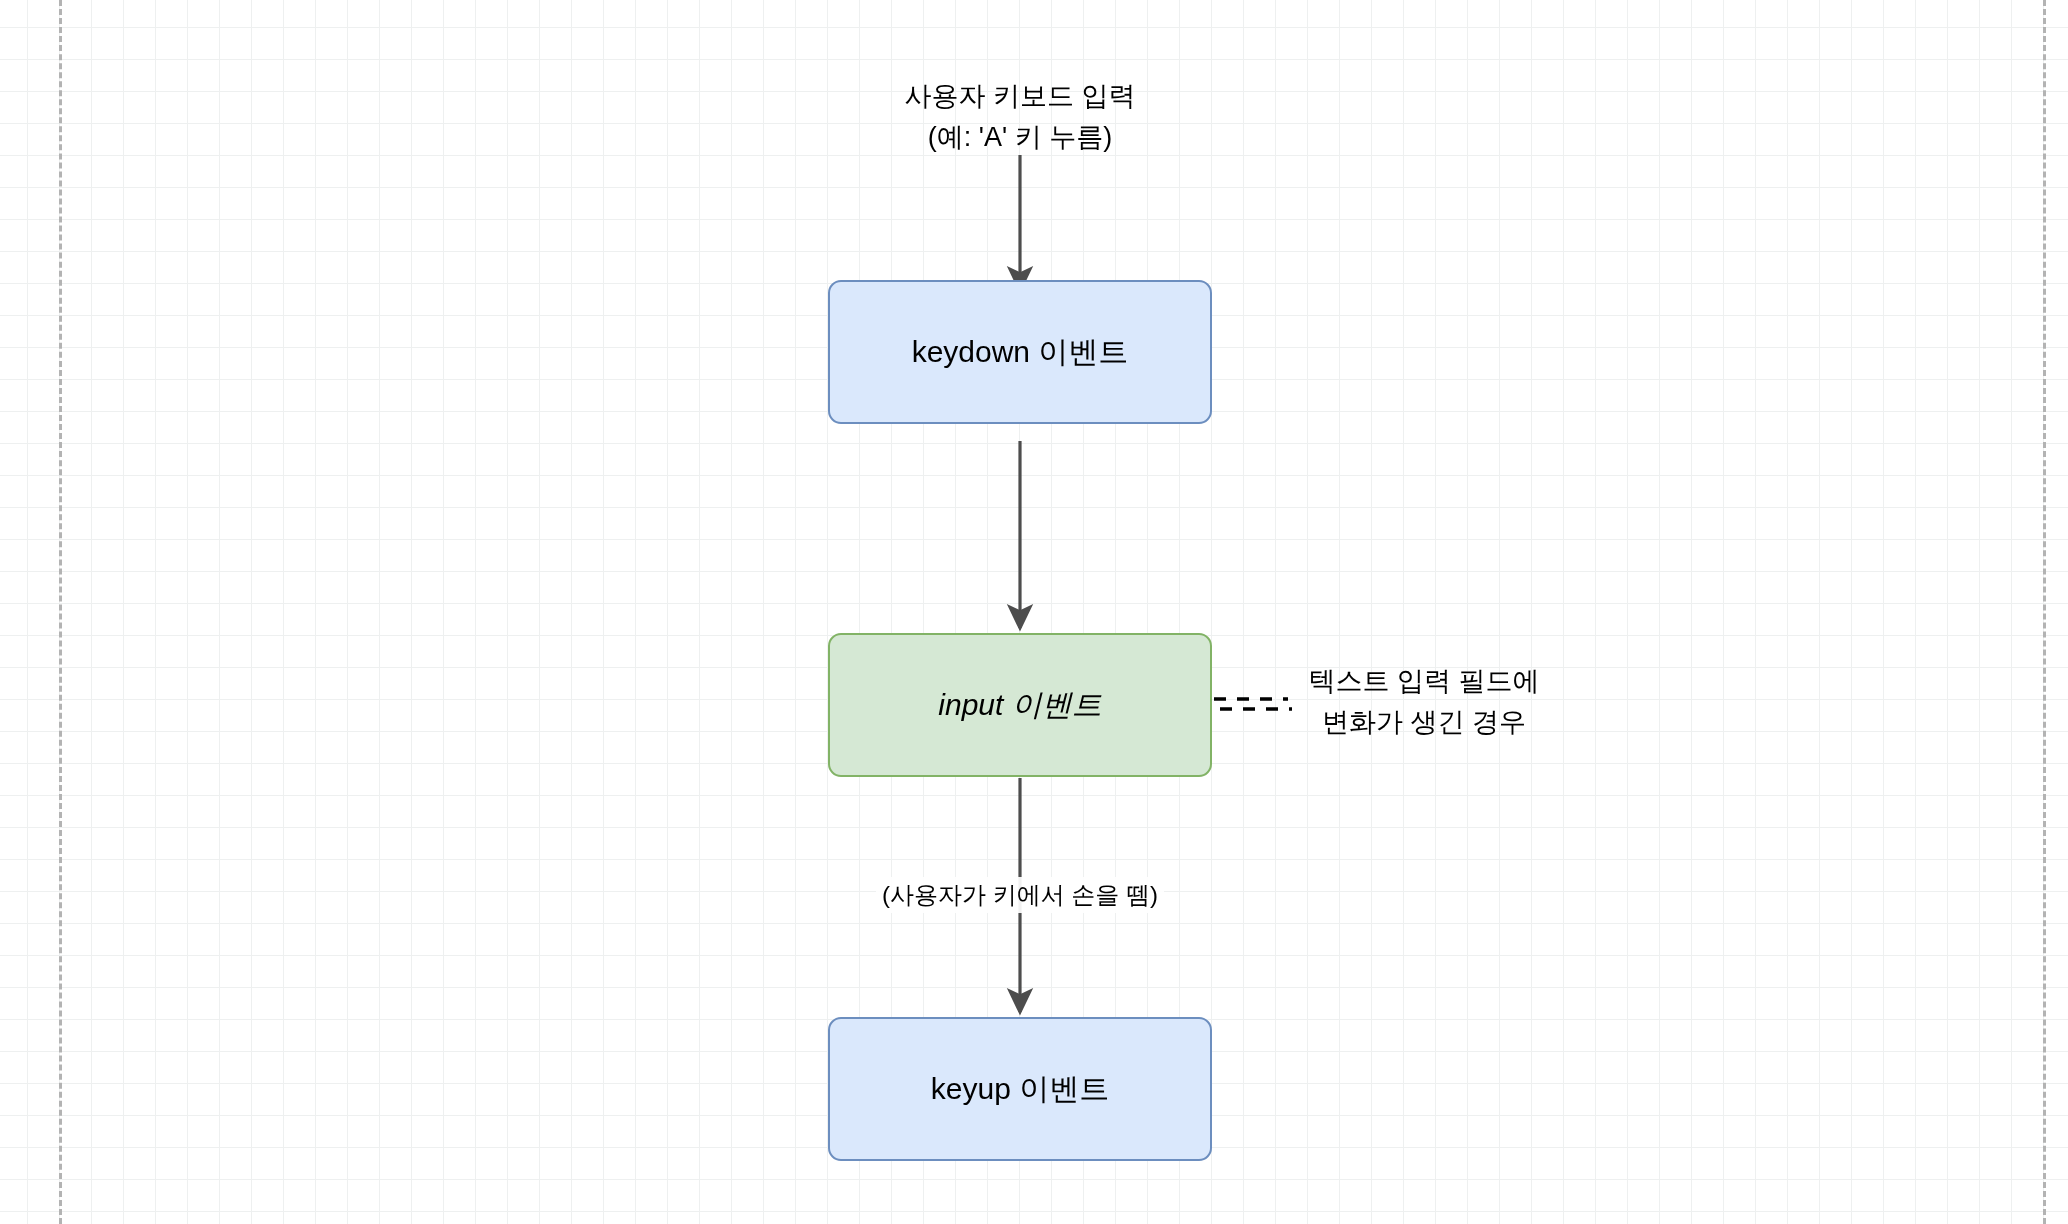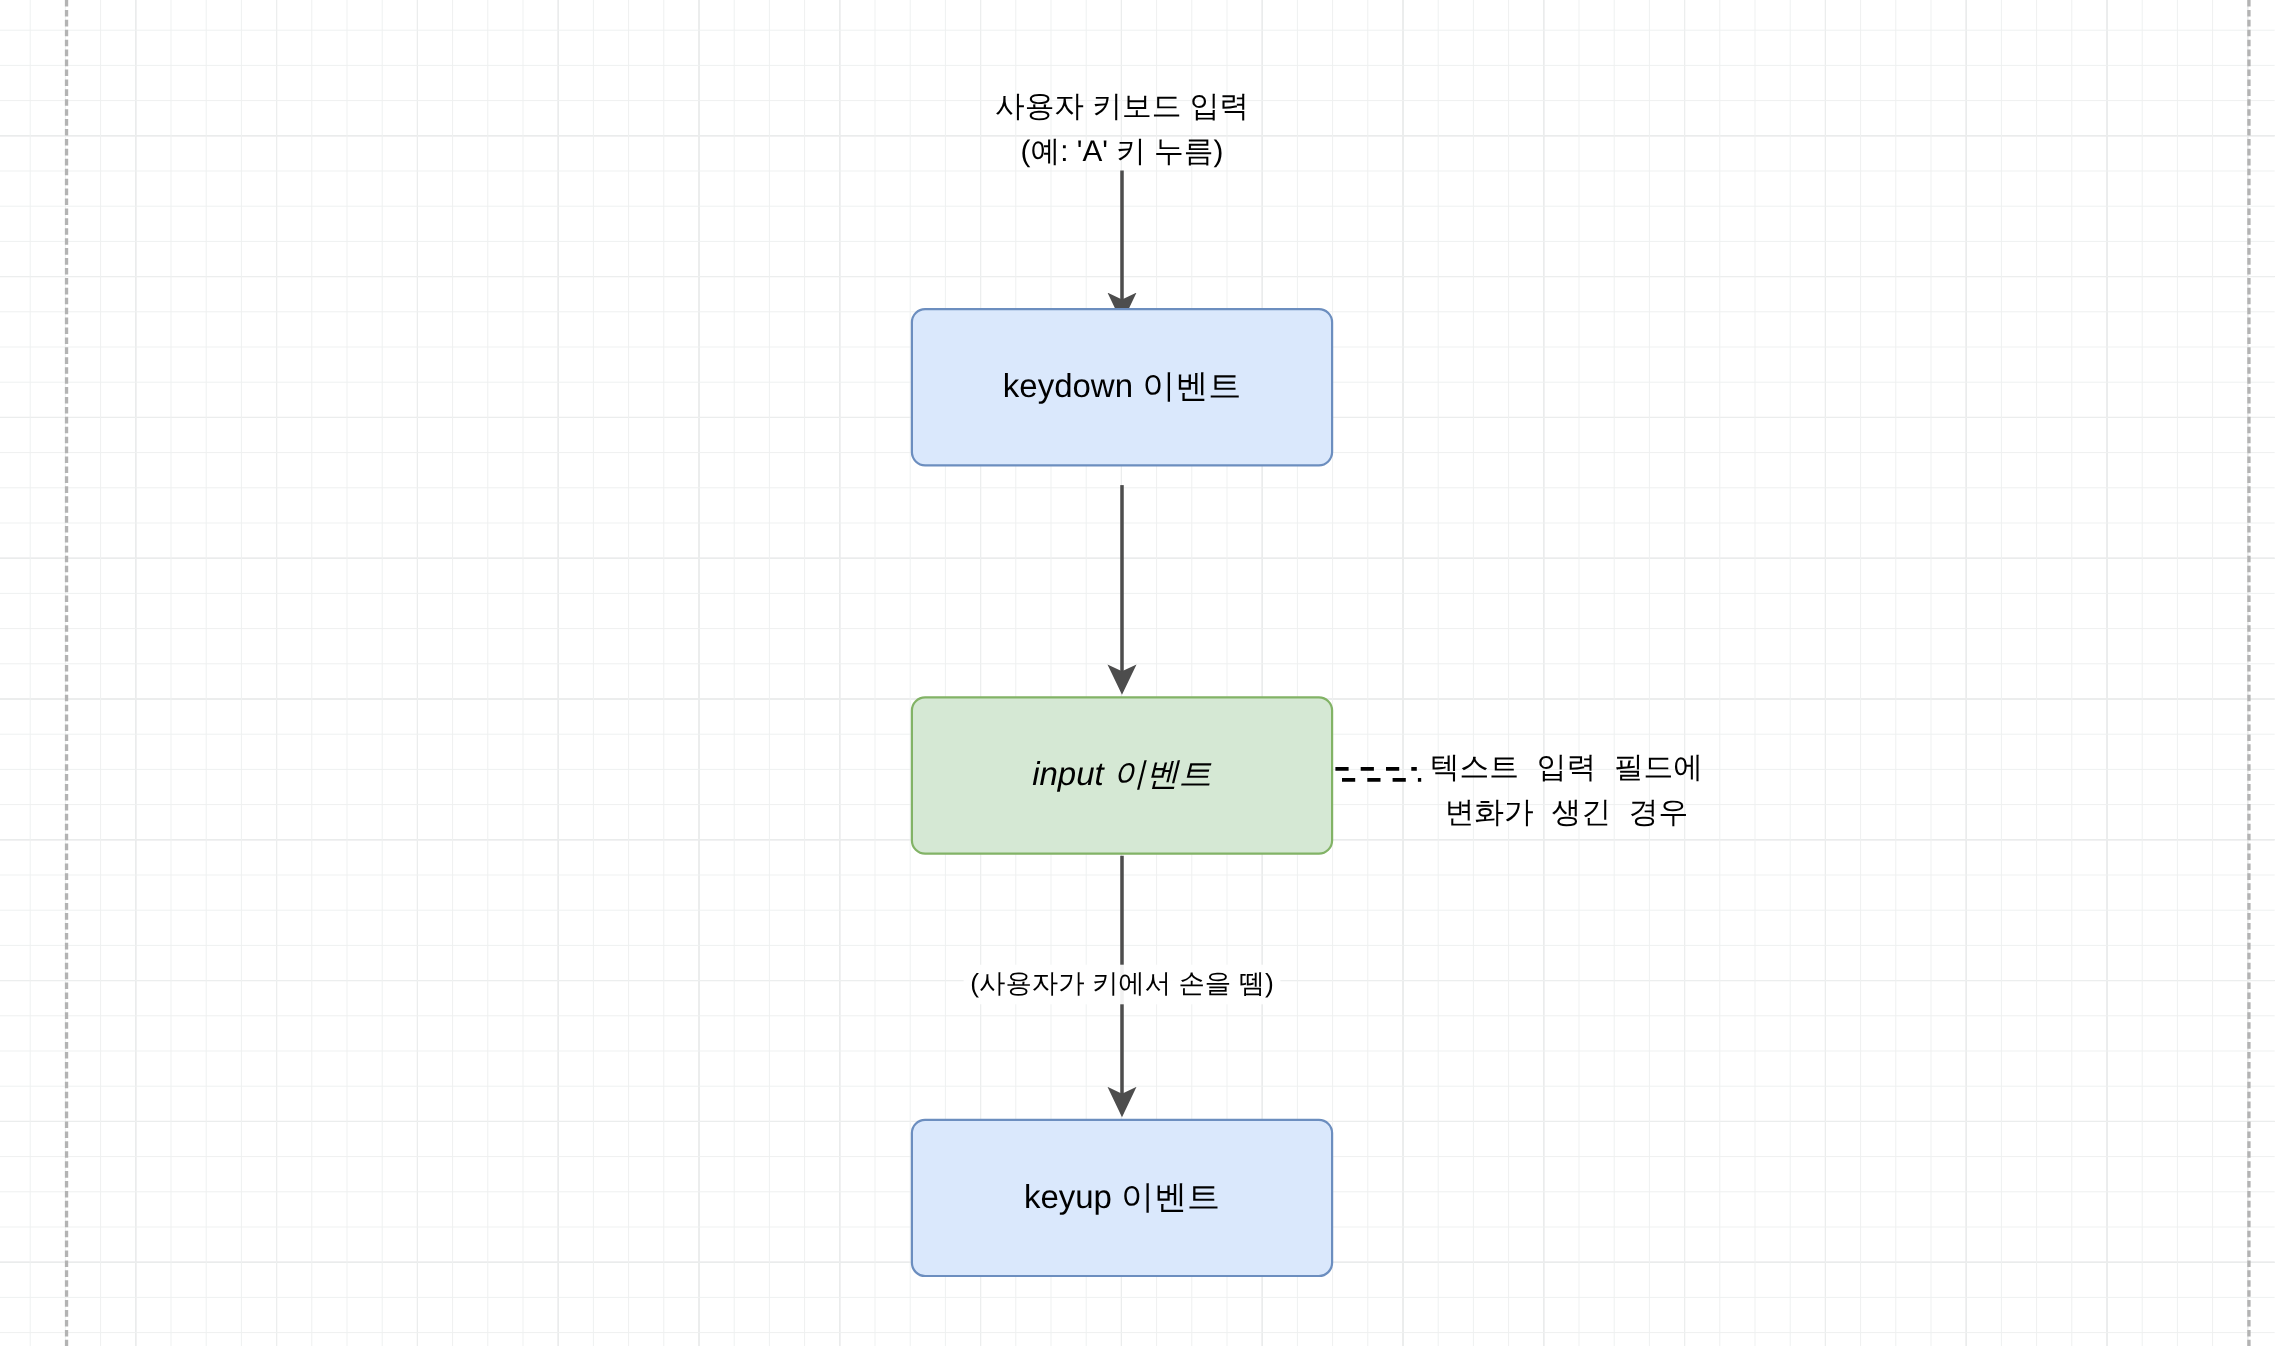--- a/index.html
+++ b/index.html
@@ -133,20 +133,20 @@
   </div>
 
   <div class="node green" style="left:828px; top:633px;font-style:italic;">
     <span>input 이벤트</span>
   </div>
 
   <div class="node blue" style="left:828px; top:1017px;align-items:center;">
     <span>keyup 이벤트</span>
   </div>
 
-  <div class="free-label" style="left:1424px; top:680px;font-family:Liberation Mono, monospace;">
+  <div class="free-label" style="left:1424px; top:661px;">
     <span class="line">텍스트 입력 필드에</span>
     <span class="line">변화가 생긴 경우</span>
   </div>
 
   <div class="edge-label" style="left:1020px; top:877px;">(사용자가 키에서 손을 뗌)</div>
 
 </div>
 
 </body></html>

